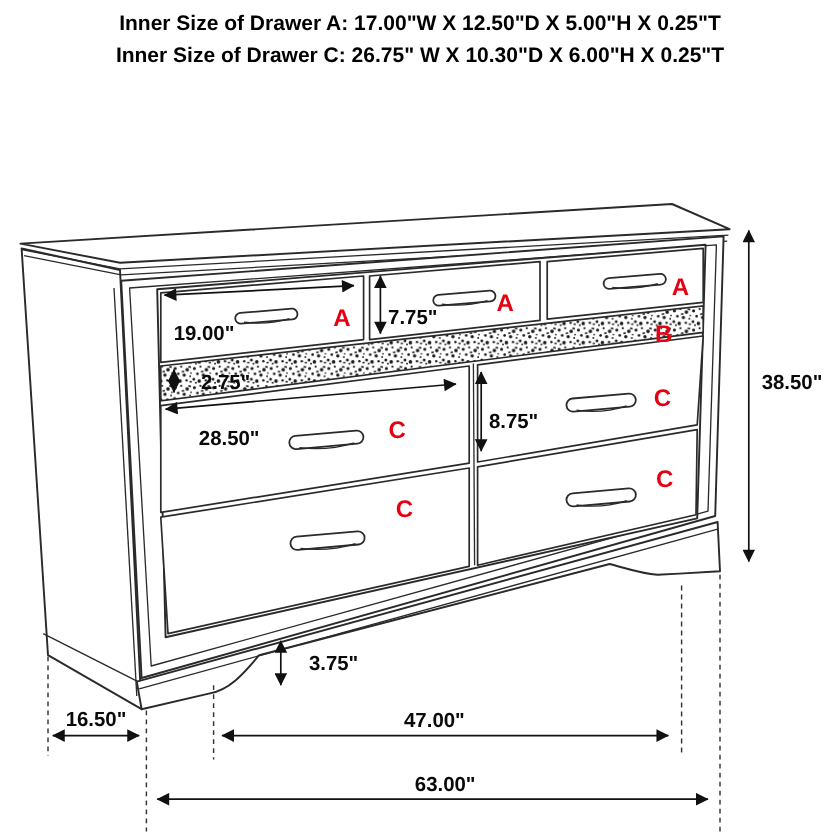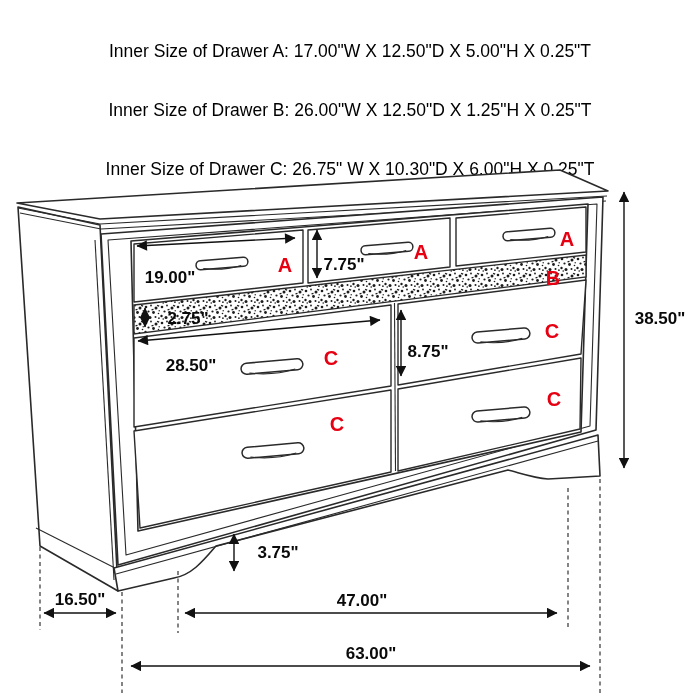--- a/index.html
+++ b/index.html
@@ -1,39 +1,38 @@
 <!DOCTYPE html>
 <html><head>
 <meta charset="utf-8">
 <style>
   html,body{margin:0;padding:0;background:#fff;}
   #stage{position:relative;width:700px;height:700px;background:#fff;overflow:hidden;
          font-family:"Liberation Sans",sans-serif;}
   #header{position:absolute;top:6px;left:0;width:700px;text-align:center;}
-  #header div{font-weight:normal;font-size:17.5px;line-height:27px;color:#000;letter-spacing:0px;margin-top:32px;}
+  #header div{font-weight:bold;font-size:17.5px;line-height:27px;color:#000;letter-spacing:0px;}
   svg{position:absolute;left:0;top:0;}
   .case{fill:#fff;stroke:#2a2a2a;stroke-width:1.6;stroke-linejoin:round;}
   .thin{fill:none;stroke:#2a2a2a;stroke-width:1.1;stroke-linejoin:round;}
   .drawer{fill:#fff;stroke:#2a2a2a;stroke-width:1.4;stroke-linejoin:round;}
   .handle{fill:#fff;stroke:#2a2a2a;stroke-width:1.5;}
   .handle-inner{fill:none;stroke:#2a2a2a;stroke-width:1.1;}
   .dimline{stroke:#111;stroke-width:1.4;fill:none;}
   .dash{stroke:#333;stroke-width:1.2;fill:none;stroke-dasharray:4 3.5;}
   text{font-family:"Liberation Sans",sans-serif;font-weight:bold;}
   .dim{font-size:17px;fill:#0a0a0a;text-anchor:middle;}
   .lbl{font-size:20px;text-anchor:middle;}
 </style>
 </head>
 <body>
 
 <div id="stage">
 
   <div id="header">
     <div>Inner Size of Drawer A: 17.00"W X 12.50"D X 5.00"H X 0.25"T</div>
-    <div>Inner Size of Drawer B: 26.00"W X 12.50"D X 1.25"H X 0.25"T</div>
     <div>Inner Size of Drawer C: 26.75" W X 10.30"D X 6.00"H X 0.25"T</div>
   </div>
 
   <svg width="700" height="700" viewBox="0 0 700 700">
     <defs>
       <marker id="arr" viewBox="0 0 10 10" refX="9.5" refY="5" markerWidth="9.5" markerHeight="7.5" orient="auto-start-reverse">
         <path d="M0,0 L10,5 L0,10 Z" fill="#111"></path>
       </marker>
       <pattern id="speck" width="16" height="16" patternUnits="userSpaceOnUse">
         <rect width="16" height="16" fill="#fff"></rect>

